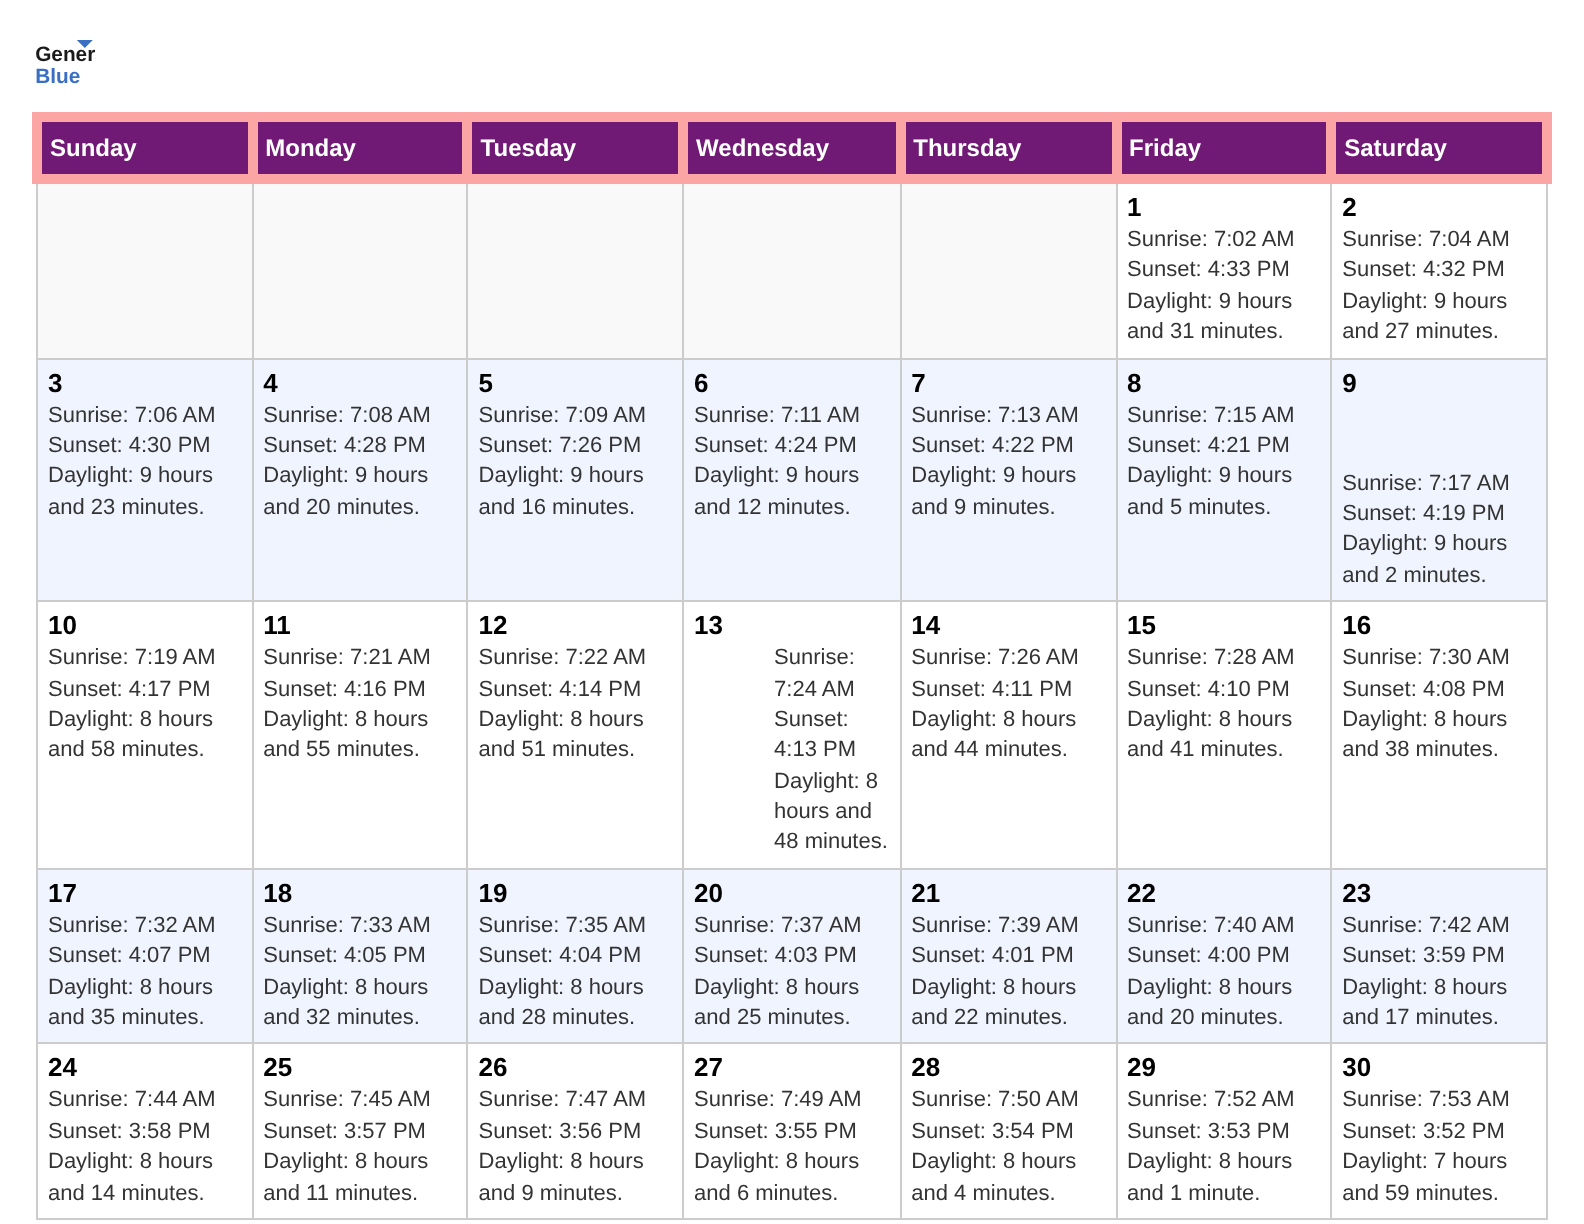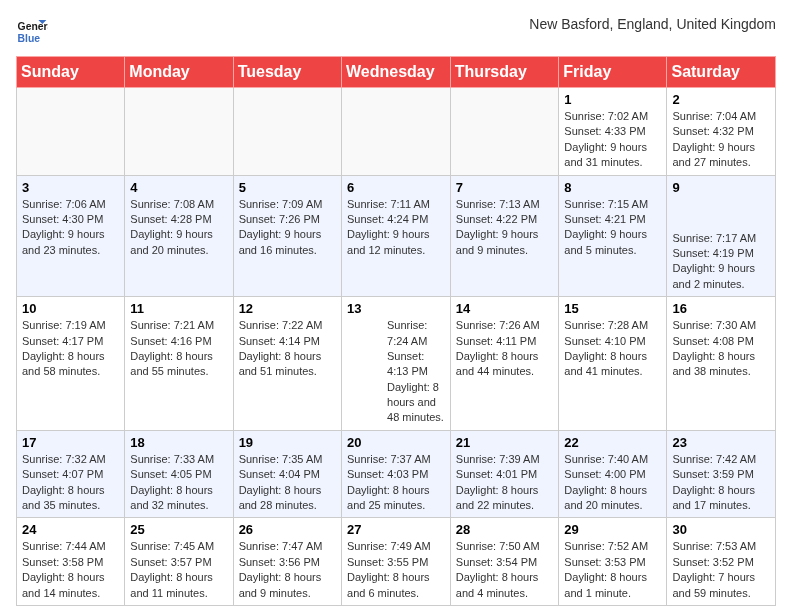--- a/index.html
+++ b/index.html
@@ -36,27 +36,27 @@
     .location {
       font-size: 14px;
       color: #333;
     }
     .calendar {
       width: 100%;
       border-collapse: collapse;
       font-size: 11px;
     }
     .calendar th {
-      background: #ef4444;
+      background: #701a75;
       color: #fff;
       padding: 6px 4px;
       text-align: left;
       font-weight: bold;
-      font-size: 16px;
-      border: 1px solid #fca5a5;
+      font-size: 12px;
+      border: 5px solid #fca5a5;
     }
     .calendar td {
       border: 1px solid #ccc;
       vertical-align: top;
       padding: 4px 5px;
       width: 109px;
       min-height: 80px;
       background: #fff;
     }
     .calendar td.empty {
@@ -84,21 +84,20 @@
 
 <div class="header">
   <div class="logo">
     <svg class="logo-icon" viewBox="0 0 40 40" xmlns="http://www.w3.org/2000/svg">
       <text x="2" y="18" font-size="13" font-weight="bold" fill="#1a1a1a">General</text>
       <text x="2" y="32" font-size="13" font-weight="bold" fill="#3a6fc4">Blue</text>
       <polygon points="28,5 38,15 33,10 38,5" fill="#3a6fc4"></polygon>
     </svg>
   </div>
   <div class="title-block">
-    <div class="location">New Basford, England, United Kingdom</div>
   </div>
 </div>
 
 <table class="calendar">
   <thead>
     <tr>
     <th>Sunday</th>
         <th>Monday</th>
         <th>Tuesday</th>
         <th>Wednesday</th>

